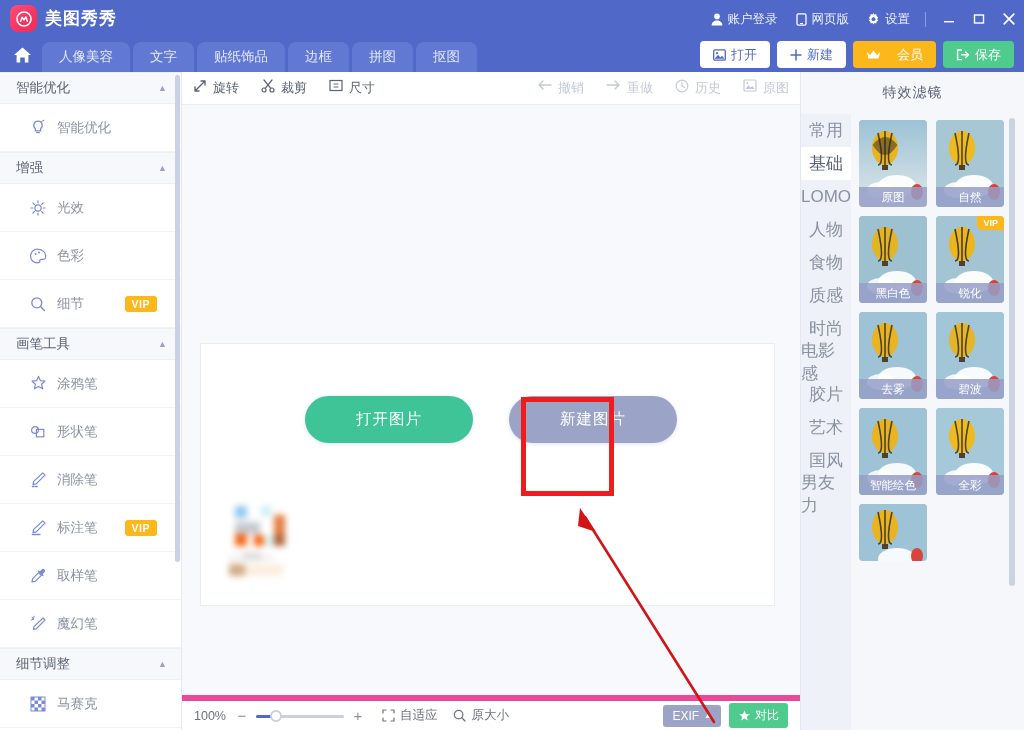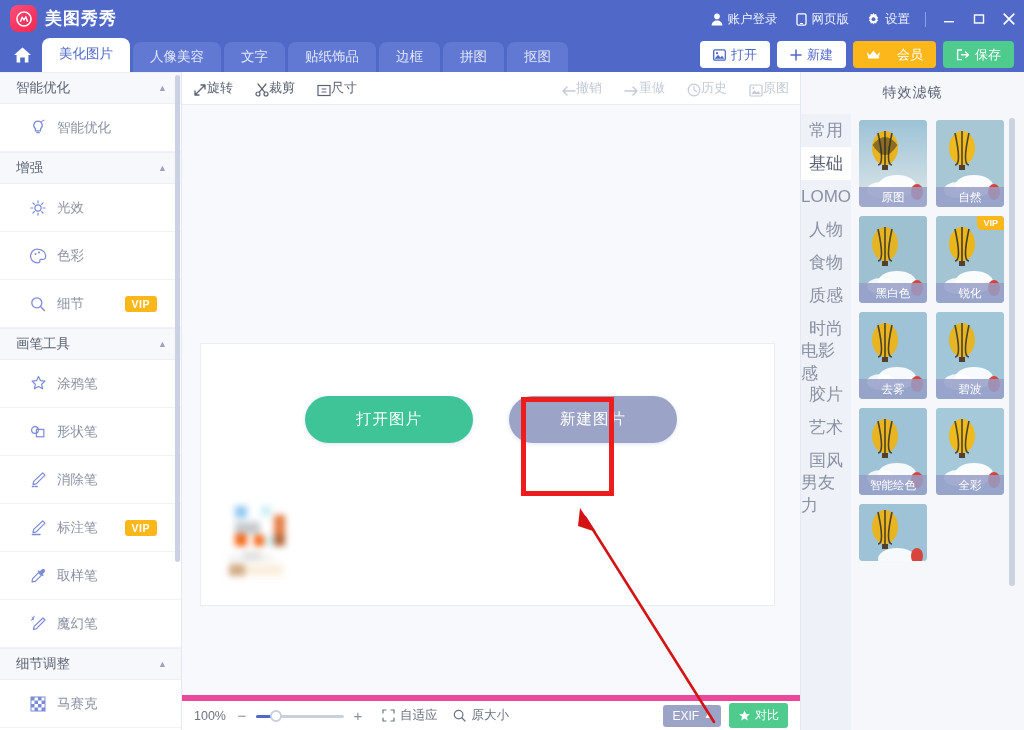--- a/index.html
+++ b/index.html
@@ -92,21 +92,21 @@
   
   .main {
     position: absolute; left: 182px; top: 72px; width: 618px; height: 658px;
     background: #f7f9fc;
   }
   .main-toolbar {
     position: absolute; left: 0; top: 0; width: 618px; height: 33px;
     background: #ffffff; border-bottom: 1px solid #e8ecf3;
     display: flex; align-items: center;
   }
-  .mt-item { display: flex; align-items: flex-end; gap: 0; font-size: 13px; color: #5a6274; padding: 0 11px; }
+  .mt-item { display: flex; align-items: flex-start; gap: 6px; font-size: 13px; color: #5a6274; padding: 0 11px; }
   .mt-item.dim { color: #c3c9d6; }
   .mt-item .ic { display: flex; align-items: center; }
   .mt-spacer { flex: 1; }
 
   .canvas-area {
     position: absolute; left: 0; top: 33px; width: 618px; height: 590px;
     background: #f7f9fc;
   }
   .canvas-card {
     position: absolute; left: 18px; top: 238px; width: 575px; height: 263px;
@@ -260,21 +260,20 @@
     </div>
   </div>
 
   <div class="tabbar">
     <div class="home-btn">
       <svg width="19" height="18" viewBox="0 0 19 18">
         <path d="M9.5 1.5 L18 9 H15.4 V16.5 H11.8 V11.6 H7.2 V16.5 H3.6 V9 H1z" fill="#ffffff"></path>
       </svg>
     </div>
     <div class="tabs">
-      <div class="tab active"><span>美化图片</span></div>
       <div class="tab"><span>人像美容</span></div>
       <div class="tab"><span>文字</span></div>
       <div class="tab"><span>贴纸饰品</span></div>
       <div class="tab"><span>边框</span></div>
       <div class="tab"><span>拼图</span></div>
       <div class="tab"><span>抠图</span></div>
     </div>
 
     <div class="tb-actions">
       <div class="act white">

